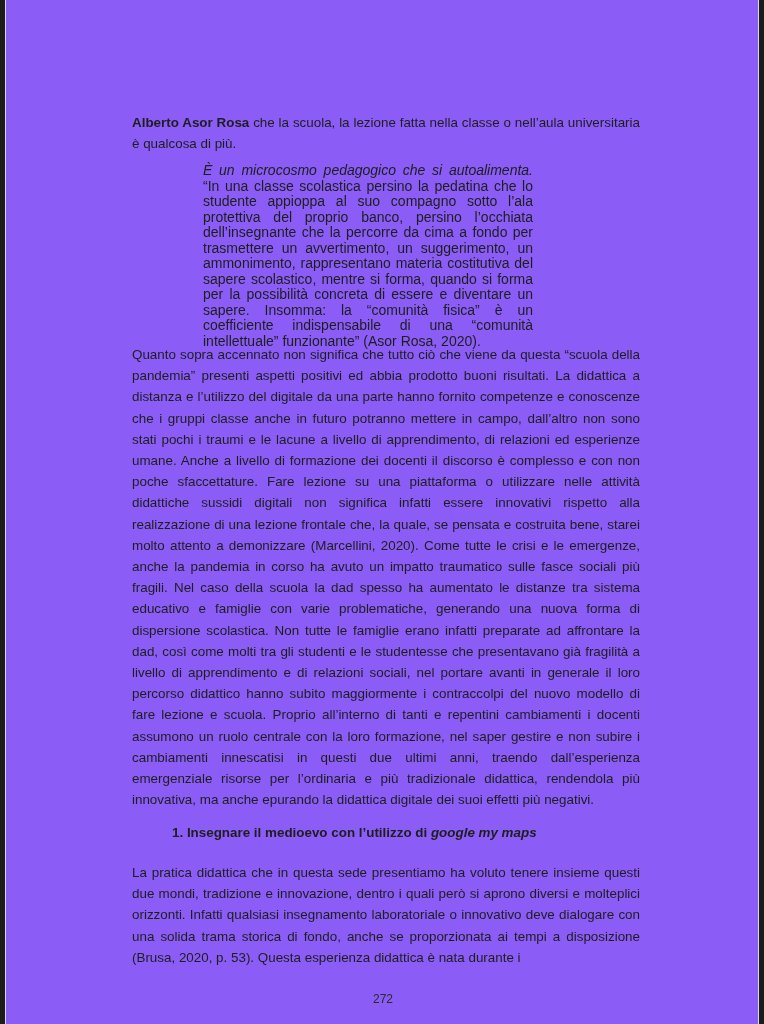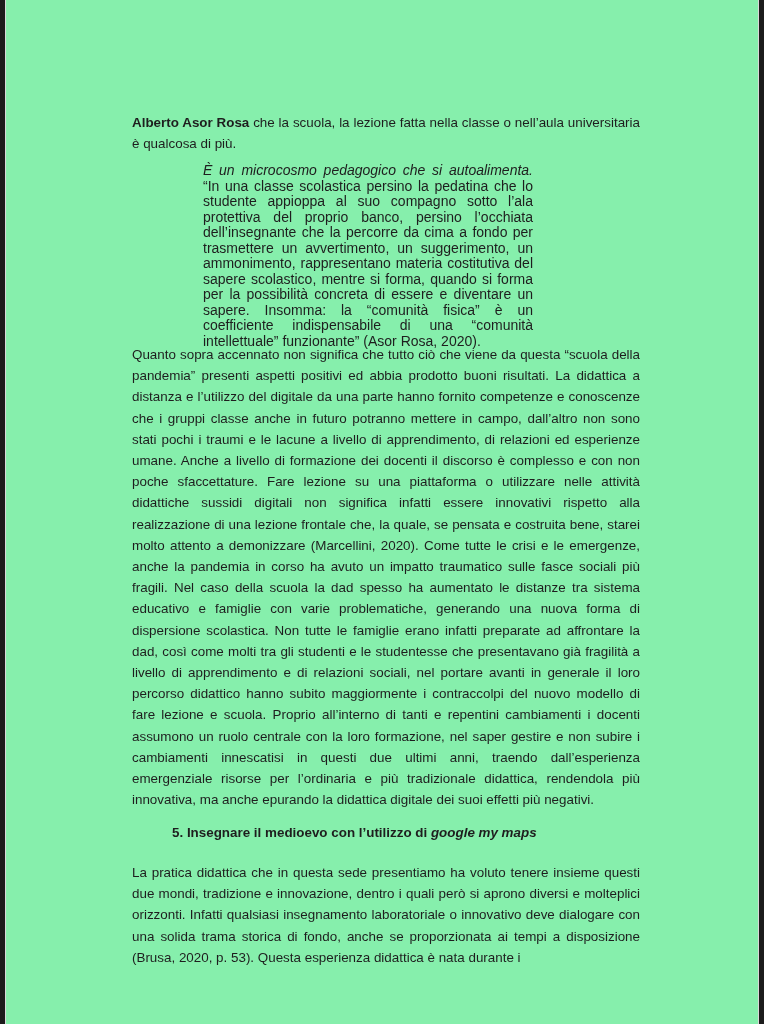--- a/index.html
+++ b/index.html
@@ -12,21 +12,21 @@
     height: 1024px;
     position: relative;
     overflow: hidden;
   }
   .page {
     position: absolute;
     left: 5px;
     top: 0;
     width: 754px;
     height: 1024px;
-    background: #86efac;
+    background: #8b5cf6;
     border-left: 1px solid #d8d8d8;
     border-right: 1px solid #d8d8d8;
     box-sizing: border-box;
   }
   .content {
     position: absolute;
     left: 126px;
     width: 508px;
     font-family: "Liberation Sans", sans-serif;
     color: #1e1e1e;
@@ -93,19 +93,20 @@
     <b>Alberto Asor Rosa</b><span> che la scuola, la lezione fatta nella classe o nell’aula universitaria è qualcosa di più.</span>
   </p>
 
   <p class="quote" style="margin:0;">
     <i>È un microcosmo pedagogico che si autoalimenta.</i><span> “In una classe scolastica persino la pedatina che lo studente appioppa al suo compagno sotto l’ala protettiva del proprio banco, persino l’occhiata dell’insegnante che la percorre da cima a fondo per trasmettere un avvertimento, un suggerimento, un ammonimento, rappresentano materia costitutiva del sapere scolastico, mentre si forma, quando si forma per la possibilità concreta di essere e diventare un sapere. Insomma: la “comunità fisica” è un coefficiente indispensabile di una “comunità intellettuale” funzionante” (Asor Rosa, 2020).</span>
   </p>
 
   <p class="content body-para" style="position:absolute;margin:0;">Quanto sopra accennato non significa che tutto ciò che viene da questa “scuola della pandemia” presenti aspetti positivi ed abbia prodotto buoni risultati. La didattica a distanza e l’utilizzo del digitale da una parte hanno fornito competenze e conoscenze che i gruppi classe anche in futuro potranno mettere in campo, dall’altro non sono stati pochi i traumi e le lacune a livello di apprendimento, di relazioni ed esperienze umane. Anche a livello di formazione dei docenti il discorso è complesso e con non poche sfaccettature. Fare lezione su una piattaforma o utilizzare nelle attività didattiche sussidi digitali non significa infatti essere innovativi rispetto alla realizzazione di una lezione frontale che, la quale, se pensata e costruita bene, starei molto attento a demonizzare (Marcellini, 2020). Come tutte le crisi e le emergenze, anche la pandemia in corso ha avuto un impatto traumatico sulle fasce sociali più fragili. Nel caso della scuola la dad spesso ha aumentato le distanze tra sistema educativo e famiglie con varie problematiche, generando una nuova forma di dispersione scolastica. Non tutte le famiglie erano infatti preparate ad affrontare la dad, così come molti tra gli studenti e le studentesse che presentavano già fragilità a livello di apprendimento e di relazioni sociali, nel portare avanti in generale il loro percorso didattico hanno subito maggiormente i contraccolpi del nuovo modello di fare lezione e scuola. Proprio all’interno di tanti e repentini cambiamenti i docenti assumono un ruolo centrale con la loro formazione, nel saper gestire e non subire i cambiamenti innescatisi in questi due ultimi anni, traendo dall’esperienza emergenziale risorse per l’ordinaria e più tradizionale didattica, rendendola più innovativa, ma anche epurando la didattica digitale dei suoi effetti più negativi.</p>
 
   <div class="heading">
-    <span>5. Insegnare il medioevo con l’utilizzo di </span><i>google my maps</i>
+    <span>1. Insegnare il medioevo con l’utilizzo di </span><i>google my maps</i>
   </div>
 
   <p class="content section-para" style="position:absolute;margin:0;">La pratica didattica che in questa sede presentiamo ha voluto tenere insieme questi due mondi, tradizione e innovazione, dentro i quali però si aprono diversi e molteplici orizzonti. Infatti qualsiasi insegnamento laboratoriale o innovativo deve dialogare con una solida trama storica di fondo, anche se proporzionata ai tempi a disposizione (Brusa, 2020, p. 53). Questa esperienza didattica è nata durante i</p>
 
+  <div class="page-number">272</div>
 
 </div>
 
 </body></html>

